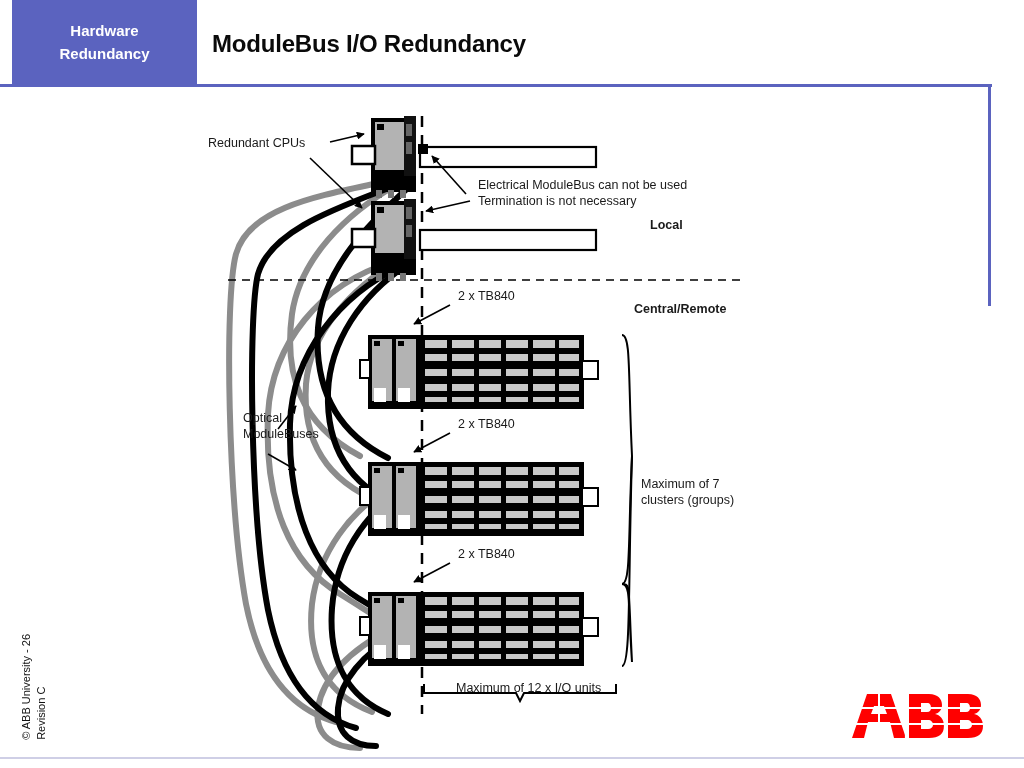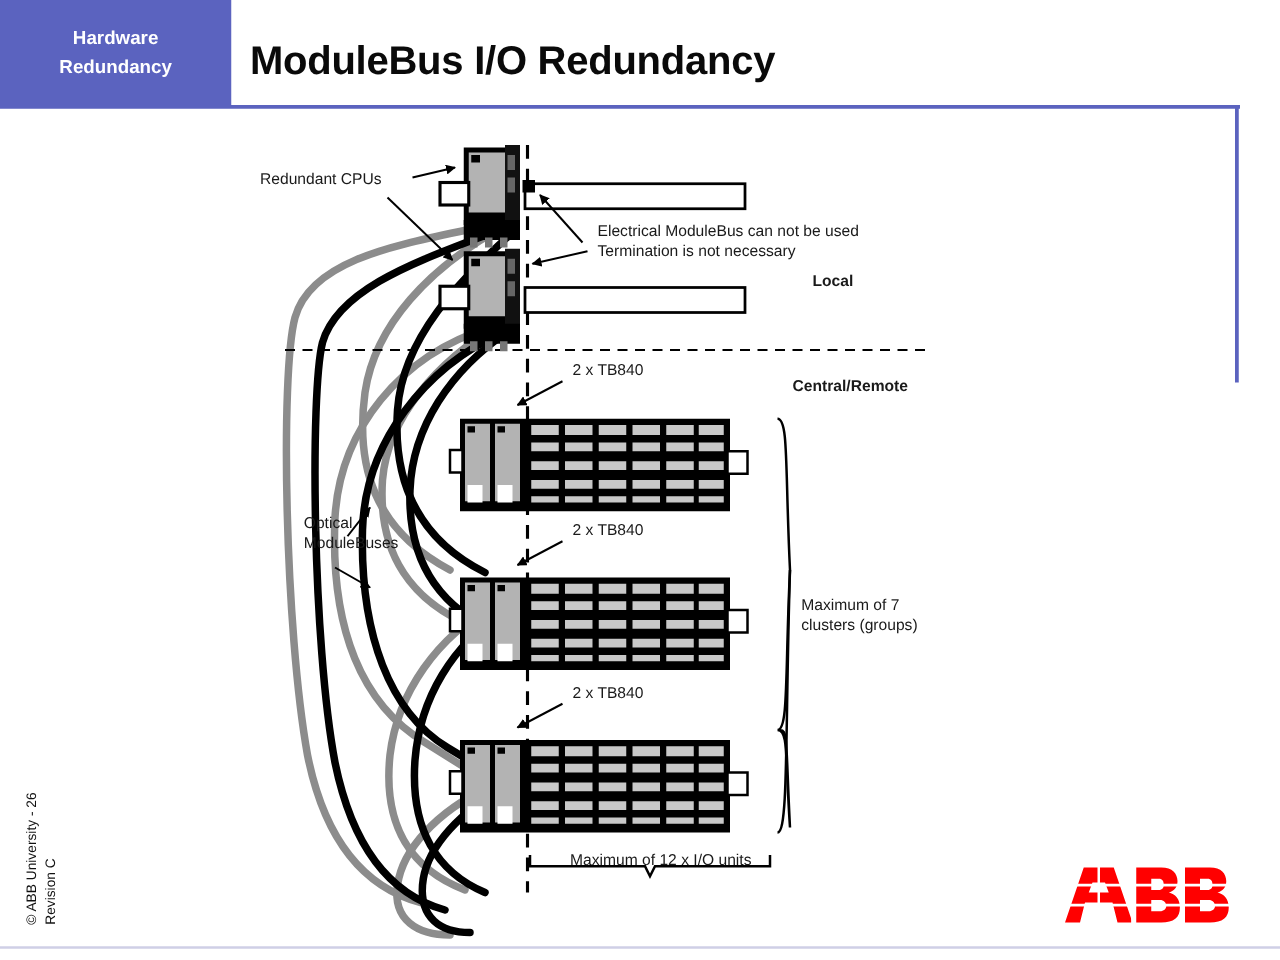--- a/index.html
+++ b/index.html
@@ -6,35 +6,35 @@
   html,body { width:1024px; height:768px; }
   body {
     background:#ffffff;
     font-family:"Liberation Sans", sans-serif;
     position:relative;
     overflow:hidden;
   }
 
   
   #header-band {
-    position:absolute; left:0; top:0; width:808px; height:84px;
+    position:absolute; left:12px; top:0; width:808px; height:84px;
   }
   #sidebar-title-block {
     position:absolute; left:0; top:0; width:185px; height:84px;
     background:#5b63bf;
     display:flex; align-items:center; justify-content:center;
     text-align:center;
   }
   #sidebar-title-text {
     color:#ffffff; font-weight:bold; font-size:15px; line-height:1.55;
     white-space:pre-line;
   }
   #slide-title {
     position:absolute; left:200px; top:30px;
-    font-size:32px; font-weight:bold; color:#0a0a0a;
+    font-size:24px; font-weight:bold; color:#0a0a0a;
     letter-spacing:-0.2px;
   }
   #header-rule {
     position:absolute; left:0; top:84px; width:992px; height:3px;
     background:#5b63bf;
   }
   #content-right-border {
     position:absolute; left:988px; top:84px; width:3px; height:222px;
     background:#5b63bf;
   }

